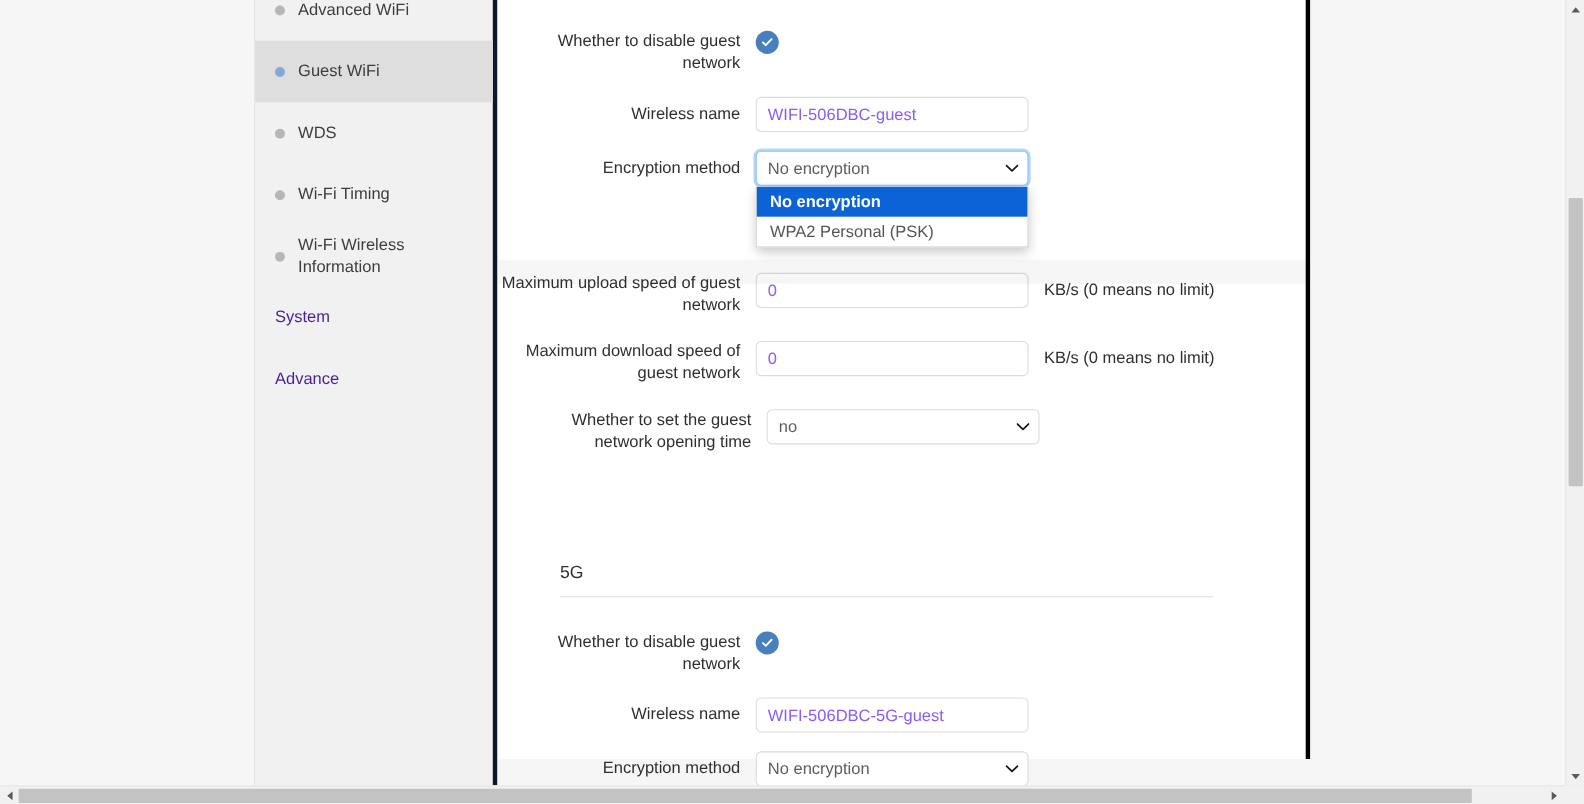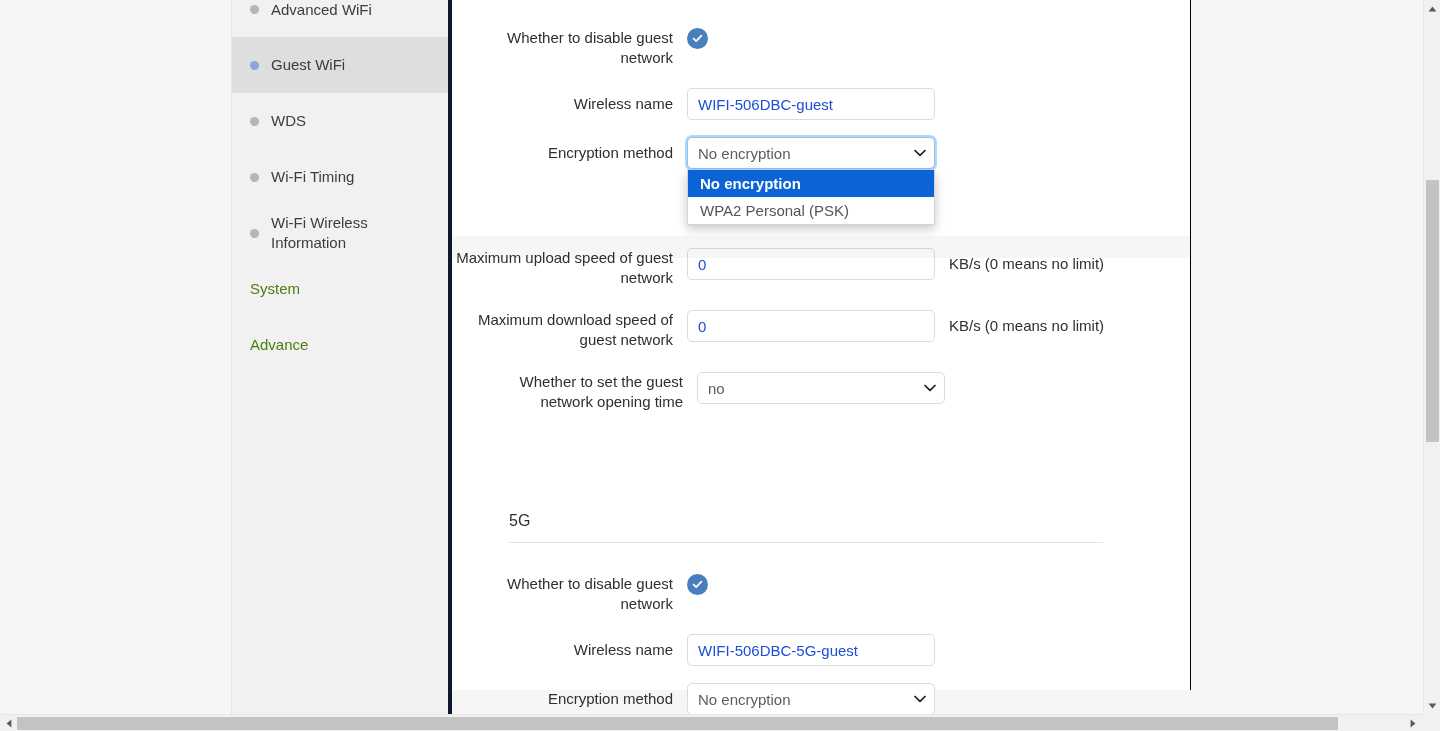--- a/index.html
+++ b/index.html
@@ -64,36 +64,36 @@
     width: 9px; height: 9px;
     border-radius: 50%;
     background: #b6b6b6;
     margin-right: 12px;
   }
   .nav-item.active .dot { background: #86a7da; }
   .nav-item .label { flex: 1 1 auto; }
   .nav-item.top {
     min-height: 56px;
     padding-left: 18px;
-    color: #4d7c0f;
+    color: #4c1d95;
   }
   .nav-item.top .label { padding-left: 0; }
 
   
   #nav-0 { min-height: 37px; align-items: flex-start; padding-top: 0; }
   #nav-0 .dot { margin-top: 5px; }
 
   
   .content {
     position: absolute;
     left: 453px; top: 0;
     width: 738px;
     height: 690px;
     background: #ffffff;
-    border-right: 1px solid #000000;
+    border-right: 4px solid #000000;
   }
   .content-right-fill {
     position: absolute;
     left: 1192px; top: 0;
     width: 231px; height: 714px;
     background: #f6f6f6;
   }
 
   .form-row {
     position: absolute;
@@ -113,21 +113,21 @@
   .form-control { position: relative; }
 
   .text-input {
     width: 248px;
     height: 32px;
     border: 1px solid #dcdcdc;
     border-radius: 5px;
     background: #ffffff;
     font-family: "Liberation Sans", sans-serif;
     font-size: 15px;
-    color: #1d4ed8;
+    color: #8b5cf6;
     padding: 0 10px;
     outline: none;
   }
 
   select.combo {
     width: 248px;
     height: 32px;
     border: 1px solid #dcdcdc;
     border-radius: 5px;
     background: #ffffff;

